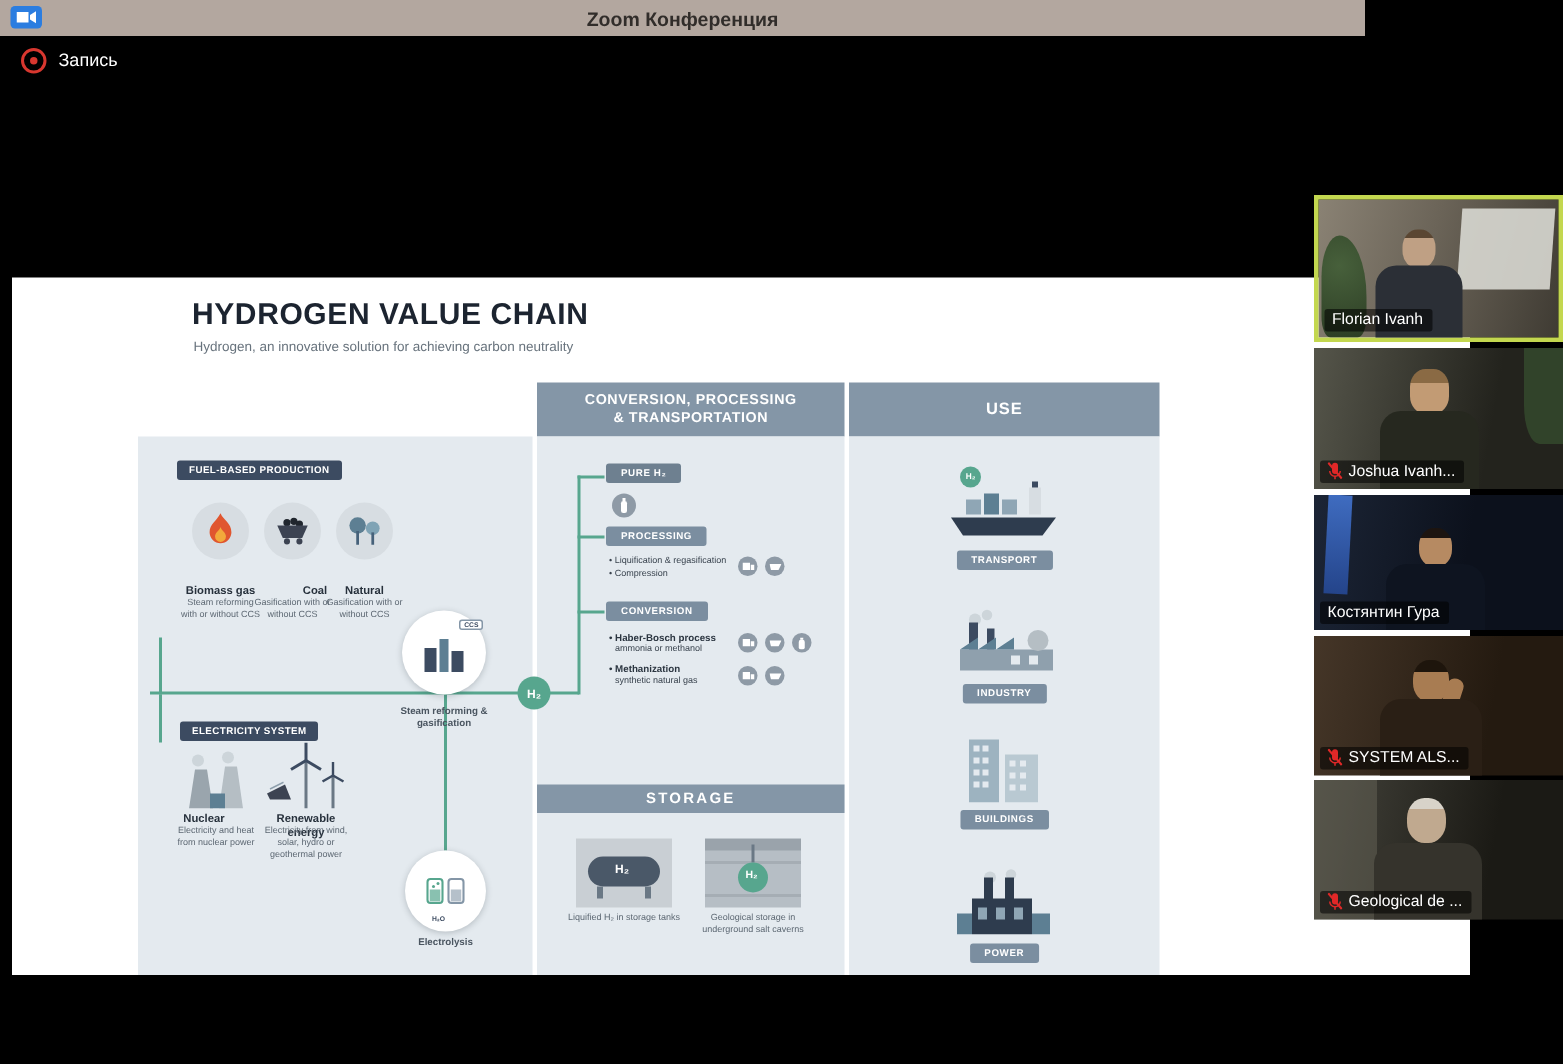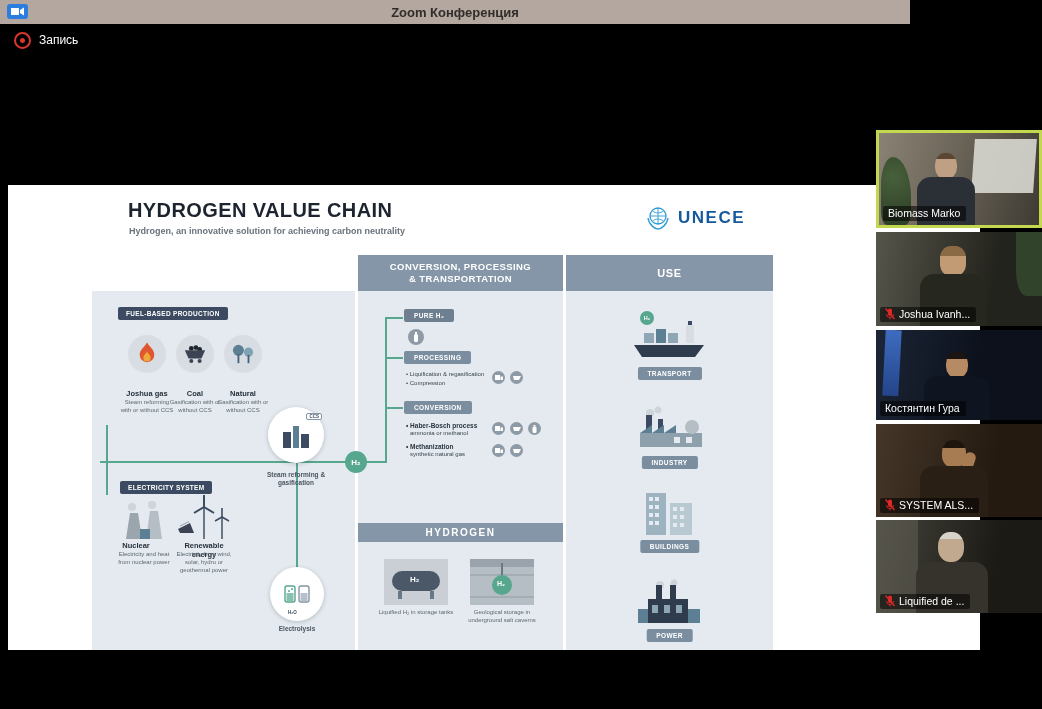--- a/index.html
+++ b/index.html
@@ -56,30 +56,22 @@
 <div class="recordbar">
   <div class="rec-ring">
       <div class="rec-dot"></div>
     </div>
   <span class="rec-label">Запись</span>
 </div>
 
 <div class="slide">
 
   <div class="a slide-title" style="left:120px;top:14px;">HYDROGEN VALUE CHAIN</div>
-  <div class="a slide-sub" style="left:121px;top:41px;font-weight:bold;">Hydrogen, an innovative solution for achieving carbon neutrality</div>
-
-  <div class="a" style="left:636px;top:19px;width:110px;height:30px;">
-    <svg class="a" style="left:0;top:0;" width="28" height="28" viewBox="0 0 28 28">
-      <circle cx="14" cy="12" r="8" fill="none" stroke="#2e9bd6" stroke-width="1.3"></circle>
-      <path d="M6 12h16M14 4v16M8.5 7c3.5 2.6 7.5 2.6 11 0M8.5 17c3.5-2.6 7.5-2.6 11 0" stroke="#2e9bd6" stroke-width="0.9" fill="none"></path>
-      <path d="M4 14c1 7 7 11 10 11M24 14c-1 7-7 11-10 11" stroke="#2e9bd6" stroke-width="1.4" fill="none"></path>
-    </svg>
-    <span class="a unece-text" style="left:34px;top:4px;">UNECE</span>
-  </div>
+  <div class="a slide-sub" style="left:121px;top:41px;">Hydrogen, an innovative solution for achieving carbon neutrality</div>
+
 
   <div class="a colhead" style="left:350px;top:70px;width:205px;height:36px;">
     <span class="l2">CONVERSION, PROCESSING</span>
     <span class="l2">&amp; TRANSPORTATION</span>
   </div>
   <div class="a colhead" style="left:558px;top:70px;width:207px;height:36px;">
     <span class="l1">USE</span>
   </div>
 
   <div class="a colbody" style="left:84px;top:106px;width:263px;height:359px;">
@@ -108,22 +100,22 @@
         </svg>
     </div>
     <div class="a gcircle" style="left:132px;top:44px;width:38px;height:38px;">
       <svg width="24" height="22" viewBox="0 0 26 24">
           <circle cx="8" cy="8" r="6" fill="#5d7f93"></circle>
           <rect x="7" y="12" width="2" height="10" fill="#46617a"></rect>
           <circle cx="19" cy="10" r="5" fill="#7fa3b5"></circle>
           <rect x="18" y="13" width="2" height="9" fill="#46617a"></rect>
         </svg>
     </div>
-    <div class="a name-sm" style="left:27px;top:98px;width:56px;">Joshua gas</div>
-    <div class="a name-sm" style="left:75px;top:98px;width:56px;">Coal</div>
+    <div class="a name-sm" style="left:27px;top:98px;width:56px;">Biomass gas</div>
+    <div class="a name-sm" style="left:90px;top:98px;width:56px;">Coal</div>
     <div class="a name-sm" style="left:123px;top:98px;width:56px;">Natural</div>
     <div class="a desc-sm" style="left:27px;top:108px;width:56px;">Steam reforming with or without CCS</div>
     <div class="a desc-sm" style="left:75px;top:108px;width:56px;">Gasification with or without CCS</div>
     <div class="a desc-sm" style="left:123px;top:108px;width:56px;">Gasification with or without CCS</div>
 
     <div class="a wcircle" style="left:176px;top:116px;width:56px;height:56px;">
       <svg width="30" height="26" viewBox="0 0 30 26">
           <rect x="2" y="10" width="8" height="16" fill="#3c4b61"></rect>
           <rect x="12" y="4" width="6" height="22" fill="#5d7f93"></rect>
           <rect x="20" y="12" width="8" height="14" fill="#3c4b61"></rect>
@@ -239,21 +231,21 @@
           <rect width="5" height="5" fill="#fff"></rect>
           <rect x="5.5" y="1.5" width="2.5" height="3.5" fill="#fff"></rect>
         </svg>
       </div>
     <div class="a mode-dot" style="left:152px;top:153px;">
         <svg width="8" height="5">
           <path d="M0 1h8l-2 4H1z" fill="#fff"></path>
         </svg>
       </div>
 
-    <div class="a storage-bar" style="left:0;top:232px;width:205px;height:19px;">HYDROGEN</div>
+    <div class="a storage-bar" style="left:0;top:232px;width:205px;height:19px;">STORAGE</div>
 
     <div class="a" style="left:26px;top:268px;width:64px;height:46px;background:#c9cfd4;">
       <svg width="64" height="46" viewBox="0 0 64 46">
           <rect x="8" y="12" width="48" height="20" rx="10" fill="#4a5868"></rect>
           <rect x="14" y="32" width="4" height="8" fill="#6a7885"></rect>
           <rect x="46" y="32" width="4" height="8" fill="#6a7885"></rect>
         </svg>
       <div class="a" style="left:26px;top:16px;color:#fff;font-size:8px;font-weight:bold;">H₂</div>
     </div>
     <div class="a" style="left:112px;top:268px;width:64px;height:46px;background:#b6bec5;">
@@ -347,21 +339,21 @@
 
   <div class="a h2circle" style="left:337px;top:266px;width:22px;height:22px;font-size:8px;">H₂</div>
 </div>
 
 <div class="video" style="top:130px;height:98px;border:3px solid #c3d74f;background:linear-gradient(105deg,#8a8274 0%,#6b6458 45%,#3f3b33 100%);">
   <div class="a" style="left:94px;top:6px;width:62px;height:54px;background:#d8d8d2;opacity:.9;transform:skewX(-4deg);"></div>
   <div class="a" style="left:2px;top:24px;width:30px;height:68px;background:radial-gradient(circle at 40% 30%,#47603b,#2c3d24);border-radius:40% 60% 20% 20%;"></div>
   <div class="p-head" style="left:56px;top:20px;width:22px;height:26px;background:linear-gradient(#5a4632 22%,#bfa084 22%);"></div>
   <div class="p-torso" style="left:38px;top:44px;width:58px;height:50px;background:#2b2f36;"></div>
   <div class="vlabel">
-    <span>Biomass Marko</span>
+    <span>Florian Ivanh</span>
   </div>
 </div>
 
 <div class="video" style="top:232px;height:94px;background:linear-gradient(100deg,#55554a,#23231d 70%);">
   <div class="a" style="right:0;top:0;width:26px;height:64px;background:#31432a;border-radius:0 0 0 40%;"></div>
   <div class="p-head" style="left:64px;top:14px;width:26px;height:30px;background:linear-gradient(#8a6a44 32%,#c29b74 32%);border-radius:40%;"></div>
   <div class="p-torso" style="left:44px;top:42px;width:66px;height:52px;background:#26281f;"></div>
   <div class="vlabel">
     <svg width="10" height="12" viewBox="0 0 10 12">
         <path d="M5 0.5a2 2 0 0 1 2 2v3.5a2 2 0 1 1-4 0V2.5a2 2 0 0 1 2-2z" fill="#e02828"></path>
@@ -401,15 +393,15 @@
   <div class="a" style="left:0;top:0;width:42px;height:93px;background:#6d6a5e;opacity:.45;"></div>
   <div class="p-head" style="left:62px;top:12px;width:26px;height:30px;background:linear-gradient(#d8d3c9 24%,#c0a98f 24%);"></div>
   <div class="p-torso" style="left:40px;top:42px;width:72px;height:52px;background:#35332c;"></div>
   <div class="vlabel">
     <svg width="10" height="12" viewBox="0 0 10 12">
         <path d="M5 0.5a2 2 0 0 1 2 2v3.5a2 2 0 1 1-4 0V2.5a2 2 0 0 1 2-2z" fill="#e02828"></path>
         <path d="M1.5 6a3.5 3.5 0 0 0 7 0" stroke="#e02828" stroke-width="1" fill="none"></path>
         <rect x="4.5" y="9.5" width="1" height="2" fill="#e02828"></rect>
         <line x1="0.5" y1="0.5" x2="9.5" y2="11" stroke="#e02828" stroke-width="1.4"></line>
       </svg>
-    <span>Liquified de ...</span>
+    <span>Geological de ...</span>
   </div>
 </div>
 
 </body></html>

